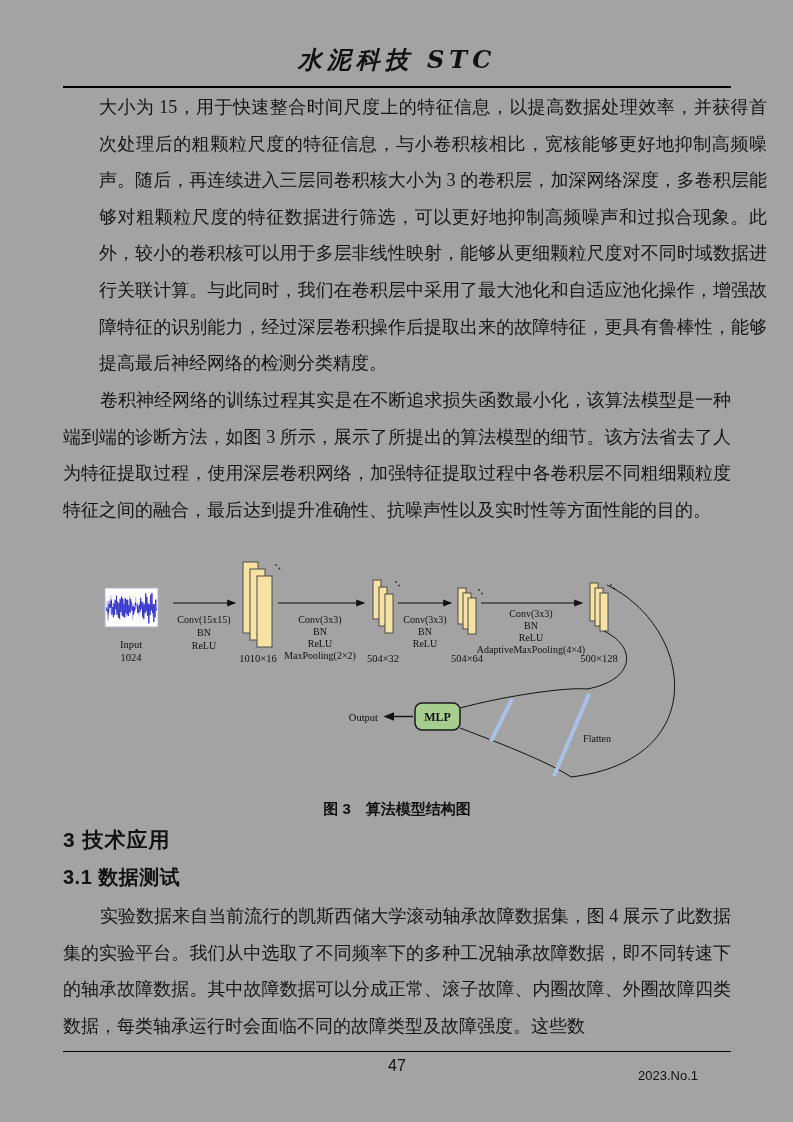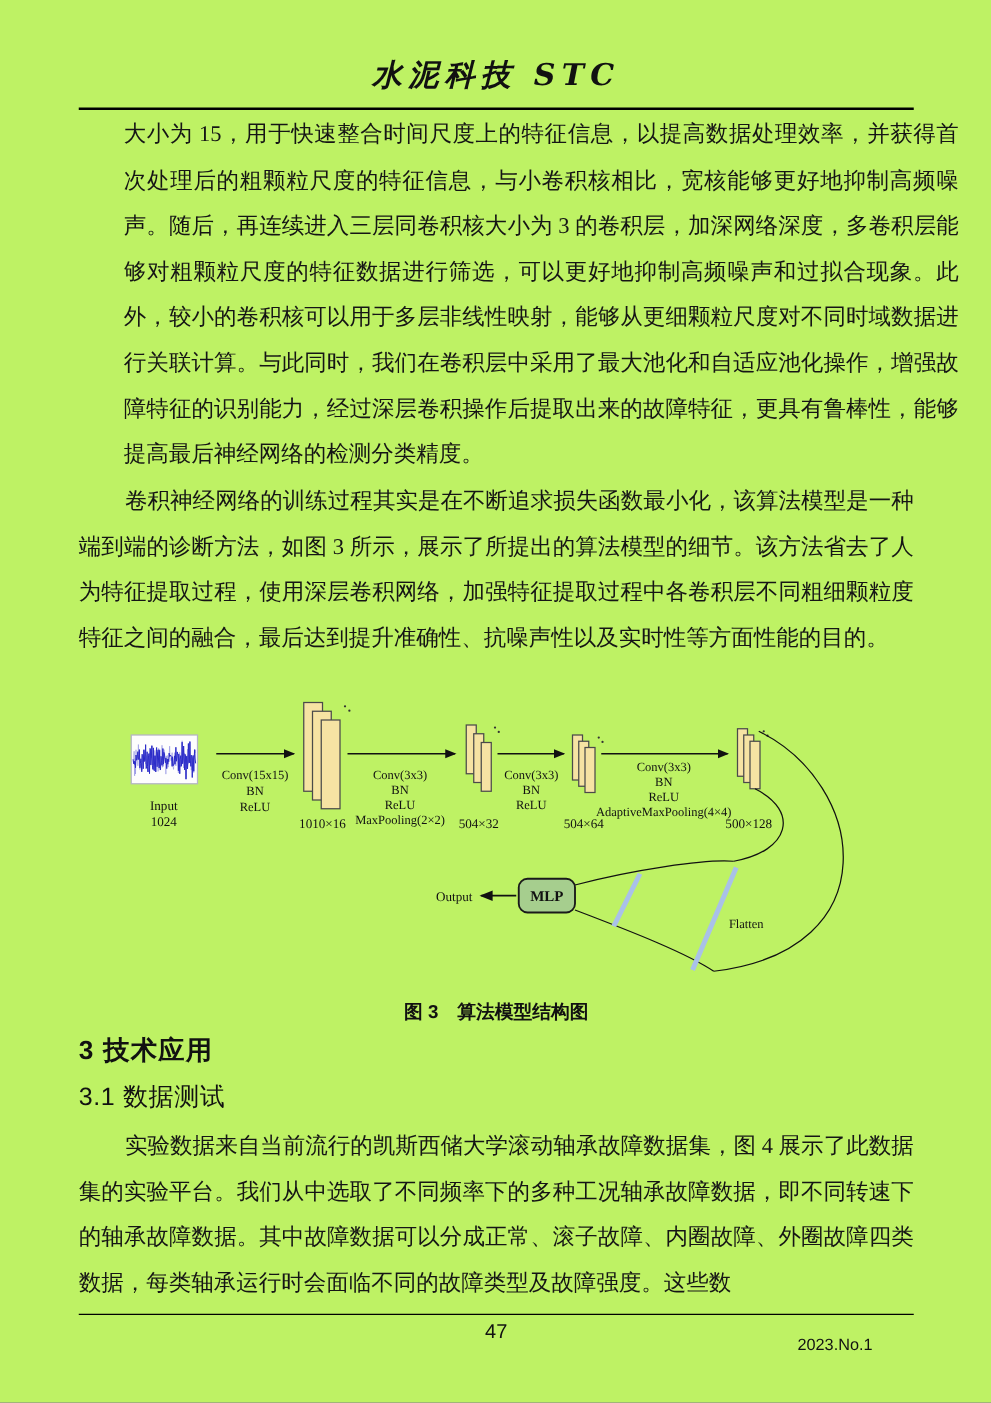--- a/index.html
+++ b/index.html
@@ -1,19 +1,19 @@
 <!DOCTYPE html>
 <html><head>
 <meta charset="utf-8">
 <style>
   * { margin:0; padding:0; box-sizing:border-box; }
   html,body { background:#888; }
   .page {
     position:relative; width:793px; height:1122px; margin:0 auto;
-    background:#bef264; overflow:hidden;
+    background:#a3a3a3; overflow:hidden;
     font-family:"Liberation Serif","DejaVu Serif",serif; color:#111;
   }
   .journal-title {
     position:absolute; top:44px; left:63px; width:668px;
     text-align:center; font-size:24px; font-weight:bold; font-style:italic;
     letter-spacing:5px; font-family:"DejaVu Serif","Liberation Serif",serif;
   }
   .header-rule { position:absolute; top:86px; left:63px; width:668px; border-top:2px solid #000; }
   .body-par {
     position:absolute; left:63px; width:668px;
@@ -26,21 +26,21 @@
   .figure-caption {
     position:absolute; top:800px; left:63px; width:668px; text-align:center;
     font-size:15px; font-weight:600; white-space:pre;
     font-family:"Liberation Sans","DejaVu Sans",sans-serif;
   }
   .sec-h1 {
     position:absolute; top:826px; left:63px; font-size:21px; font-weight:bold;
     font-family:"Liberation Sans","DejaVu Sans",sans-serif; letter-spacing:1px;
   }
   .sec-h2 {
-    position:absolute; top:864px; left:63px; font-size:20px; font-weight:normal;
+    position:absolute; top:864px; left:63px; font-size:20px; font-weight:bold;
     font-family:"Liberation Sans","DejaVu Sans",sans-serif; letter-spacing:0.5px;
   }
   .footer-rule { position:absolute; top:1051px; left:63px; width:668px; border-top:1.5px solid #000; }
   .footer-page { position:absolute; top:1057px; left:63px; width:668px; text-align:center; font-size:16px;
     font-family:"Liberation Sans","DejaVu Sans",sans-serif; }
   .footer-issue { position:absolute; top:1056px; right:95px; font-size:13px;
     font-family:"Liberation Sans","DejaVu Sans",sans-serif;margin-top:12px; }
   .svg-label { font-family:"Liberation Serif","DejaVu Serif",serif; fill:#111; }
 </style>
 </head>

